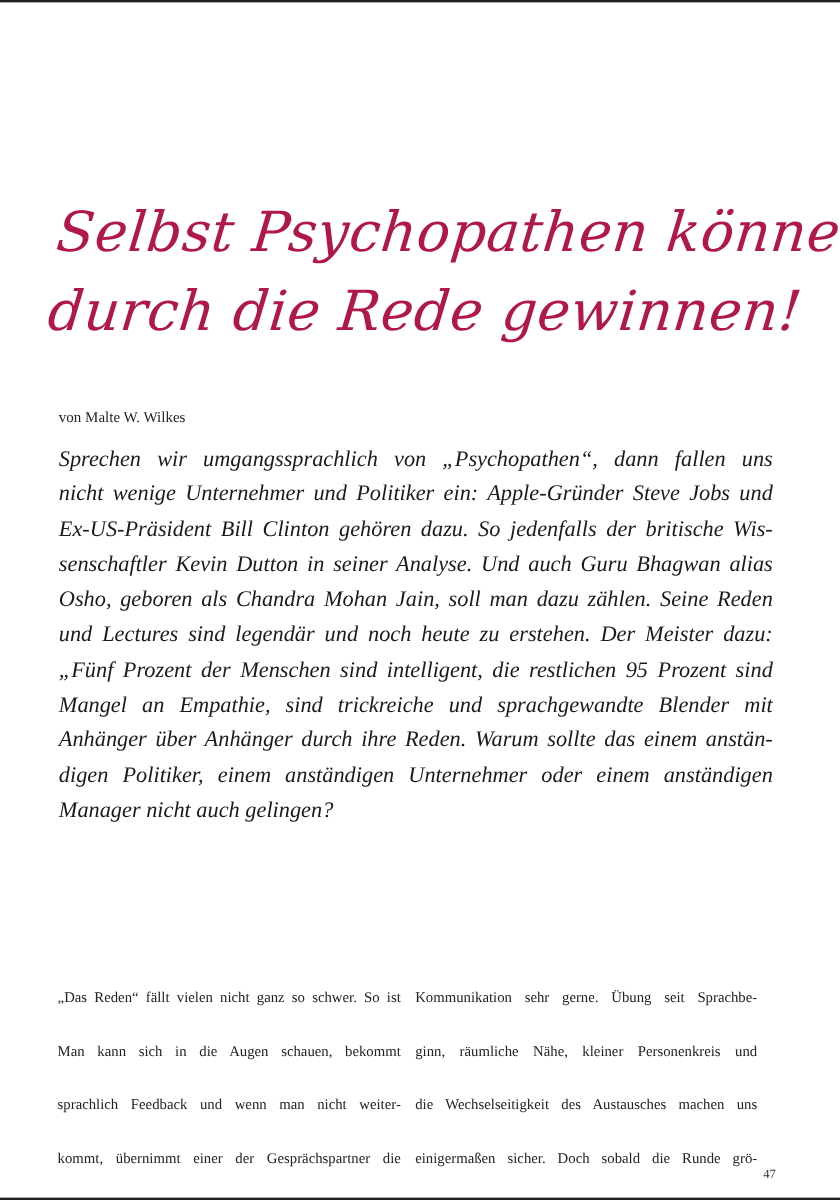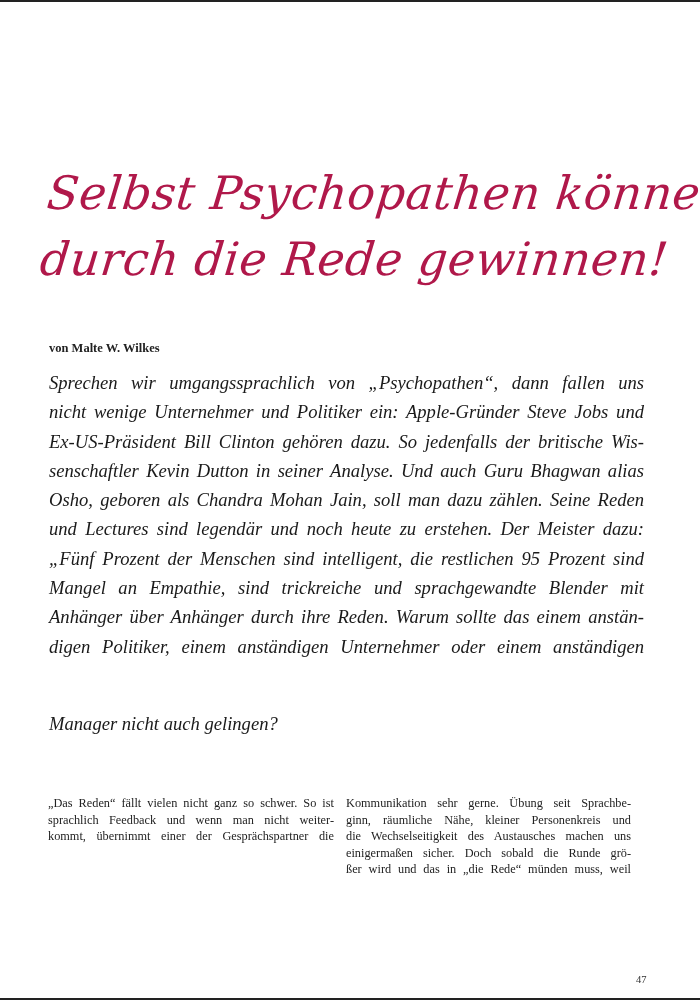--- a/index.html
+++ b/index.html
@@ -21,37 +21,37 @@
       color: #b0184a;
       font-size: 46px;
       line-height: 66px;
       letter-spacing: 0.5px;
       margin: 0;
       transform: skewX(-6deg);
     }
     .title span { display: block; white-space: nowrap; }
     .author {
       position: absolute; left: 49px; top: 341px;
-      font-size: 12.5px; color: #222; font-weight: bold;
+      font-size: 12.5px; color: #222;
     }
     .lead {
       position: absolute; left: 49px; top: 368px; width: 595px;
       font-size: 18.6px;
       line-height: 29.3px;
       text-align: justify;
       color: #1a1a1a;
       font-style: italic;
     }
     .lead span.line { display: block; text-align: justify; text-align-last: justify; white-space: nowrap; }
-    .lead span.line.last { text-align-last: left; margin-top: 48px; }
+    .lead span.line.last { text-align-last: left; }
     .col {
       position: absolute; top: 795px;
       font-size: 12.3px; line-height: 16.5px; color: #222;
     }
-    .col span.line { display: block; text-align: justify; text-align-last: justify; white-space: nowrap; }
+    .col span.line { display: block; text-align: justify; text-align-last: justify; white-space: nowrap; margin-top: 28px; }
     .col-left { left: 48px; width: 286px; }
     .col-right { left: 346px; width: 285px; }
     .page-number {
       position: absolute; left: 636px; top: 974px;
       font-size: 10.5px; color: #333;
     }
   </style>
 </head>
 <body>
 
@@ -73,20 +73,21 @@
   <span class="line">und Lectures sind legendär und noch heute zu erstehen. Der Meister dazu:</span>
   <span class="line">„Fünf Prozent der Menschen sind intelligent, die restlichen 95 Prozent sind</span>
   <span class="line">Mangel an Empathie, sind trickreiche und sprachgewandte Blender mit</span>
   <span class="line">Anhänger über Anhänger durch ihre Reden. Warum sollte das einem anstän-</span>
   <span class="line">digen Politiker, einem anständigen Unternehmer oder einem anständigen</span>
   <span class="line last">Manager nicht auch gelingen?</span>
 </div>
 
 <div class="col col-left">
   <span class="line">„Das Reden“ fällt vielen nicht ganz so schwer. So ist</span>
+  <span class="line">Man kann sich in die Augen schauen, bekommt</span>
   <span class="line">sprachlich Feedback und wenn man nicht weiter-</span>
   <span class="line">kommt, übernimmt einer der Gesprächspartner die</span>
 </div>
 
 <div class="col col-right">
   <span class="line">Kommunikation sehr gerne. Übung seit Sprachbe-</span>
   <span class="line">ginn, räumliche Nähe, kleiner Personenkreis und</span>
   <span class="line">die Wechselseitigkeit des Austausches machen uns</span>
   <span class="line">einigermaßen sicher. Doch sobald die Runde grö-</span>
   <span class="line">ßer wird und das in „die Rede“ münden muss, weil</span>

